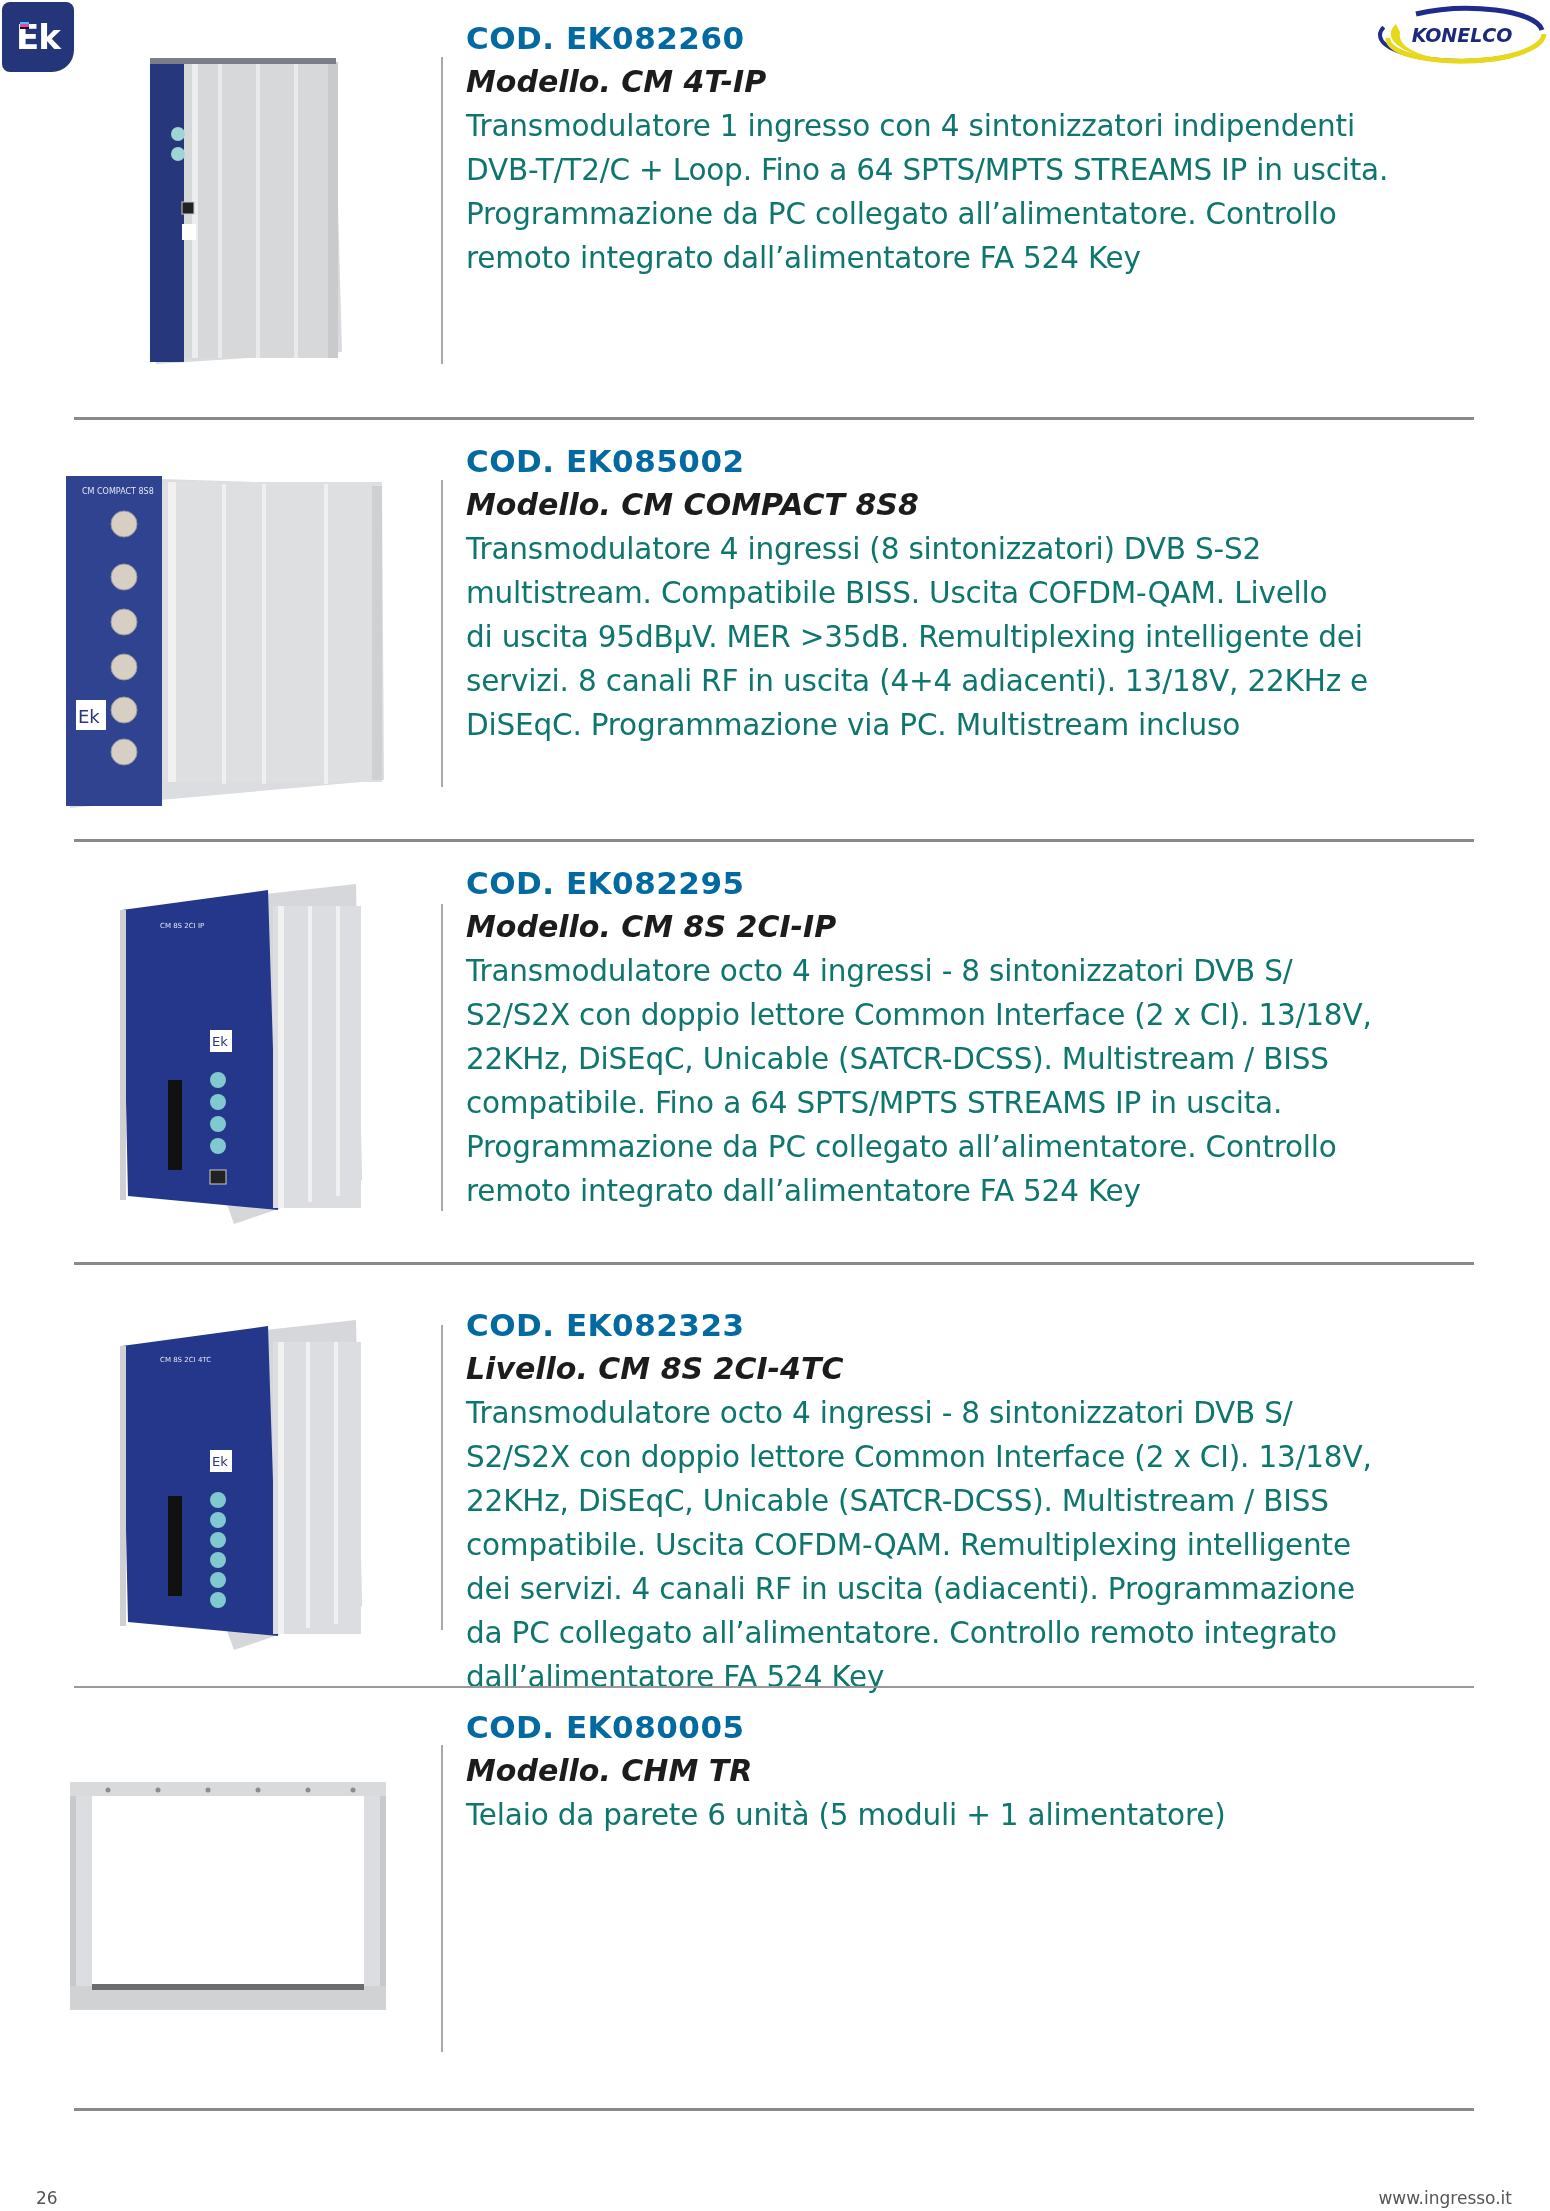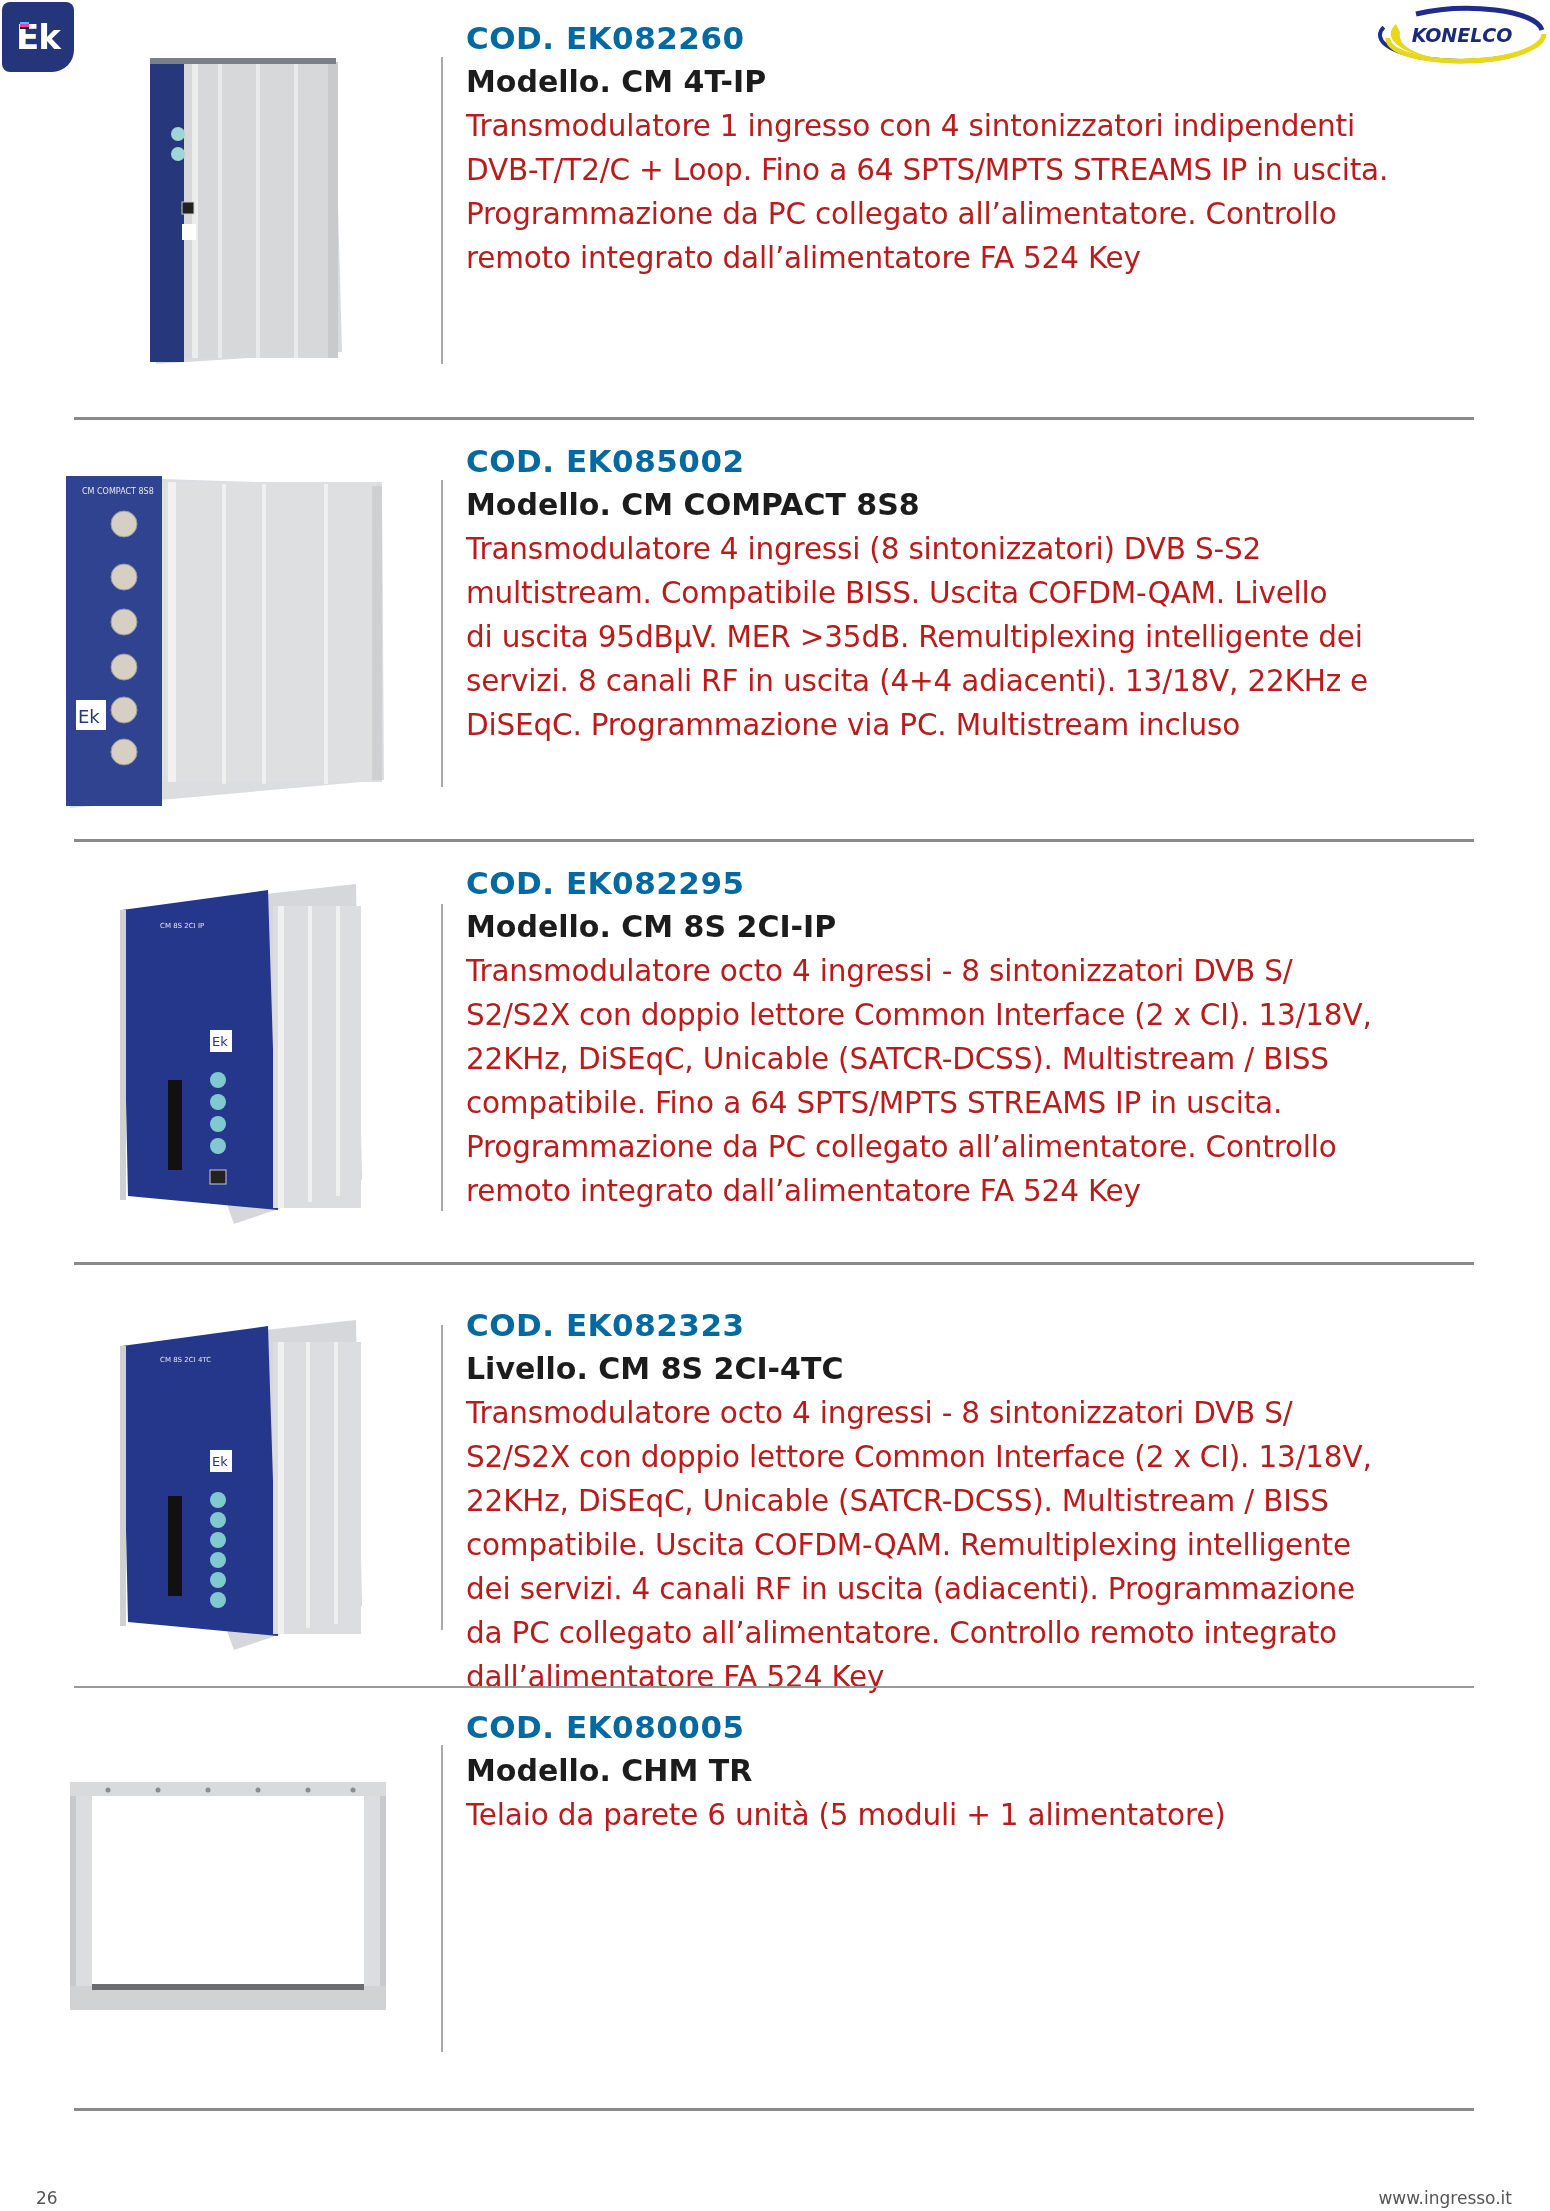--- a/index.html
+++ b/index.html
@@ -32,25 +32,25 @@
   .hsep.thin { height: 2px; background: #9a9a9a; }
   .text-block {
     position: absolute; left: 466px; width: 1050px;
   }
   .code {
     font-family: "DejaVu Sans", sans-serif; font-weight: bold;
     font-size: 31px; line-height: 44px; color: #0369a1; letter-spacing: 0.5px;
   }
   .model {
     font-family: "DejaVu Sans", sans-serif; font-weight: bold;
-    font-size: 30px; line-height: 44px; color: #1c1c1c;
+    font-size: 30px; line-height: 44px; color: #1c1c1c; font-style: italic;
   }
   .desc {
     font-family: "DejaVu Sans", sans-serif; font-weight: normal;
-    font-size: 29.5px; line-height: 44px; color: #b91c1c; letter-spacing: -0.2px;
+    font-size: 29.5px; line-height: 44px; color: #0f766e; letter-spacing: -0.2px;
   }
   .desc div { white-space: nowrap; }
   .img { position: absolute; }
   .footer-page {
     position: absolute; left: 36px; top: 2188px; font-size: 17px; color: #555;
   }
   .footer-url {
     position: absolute; right: 38px; top: 2188px; font-size: 17px; color: #555;
   }
 </style>

